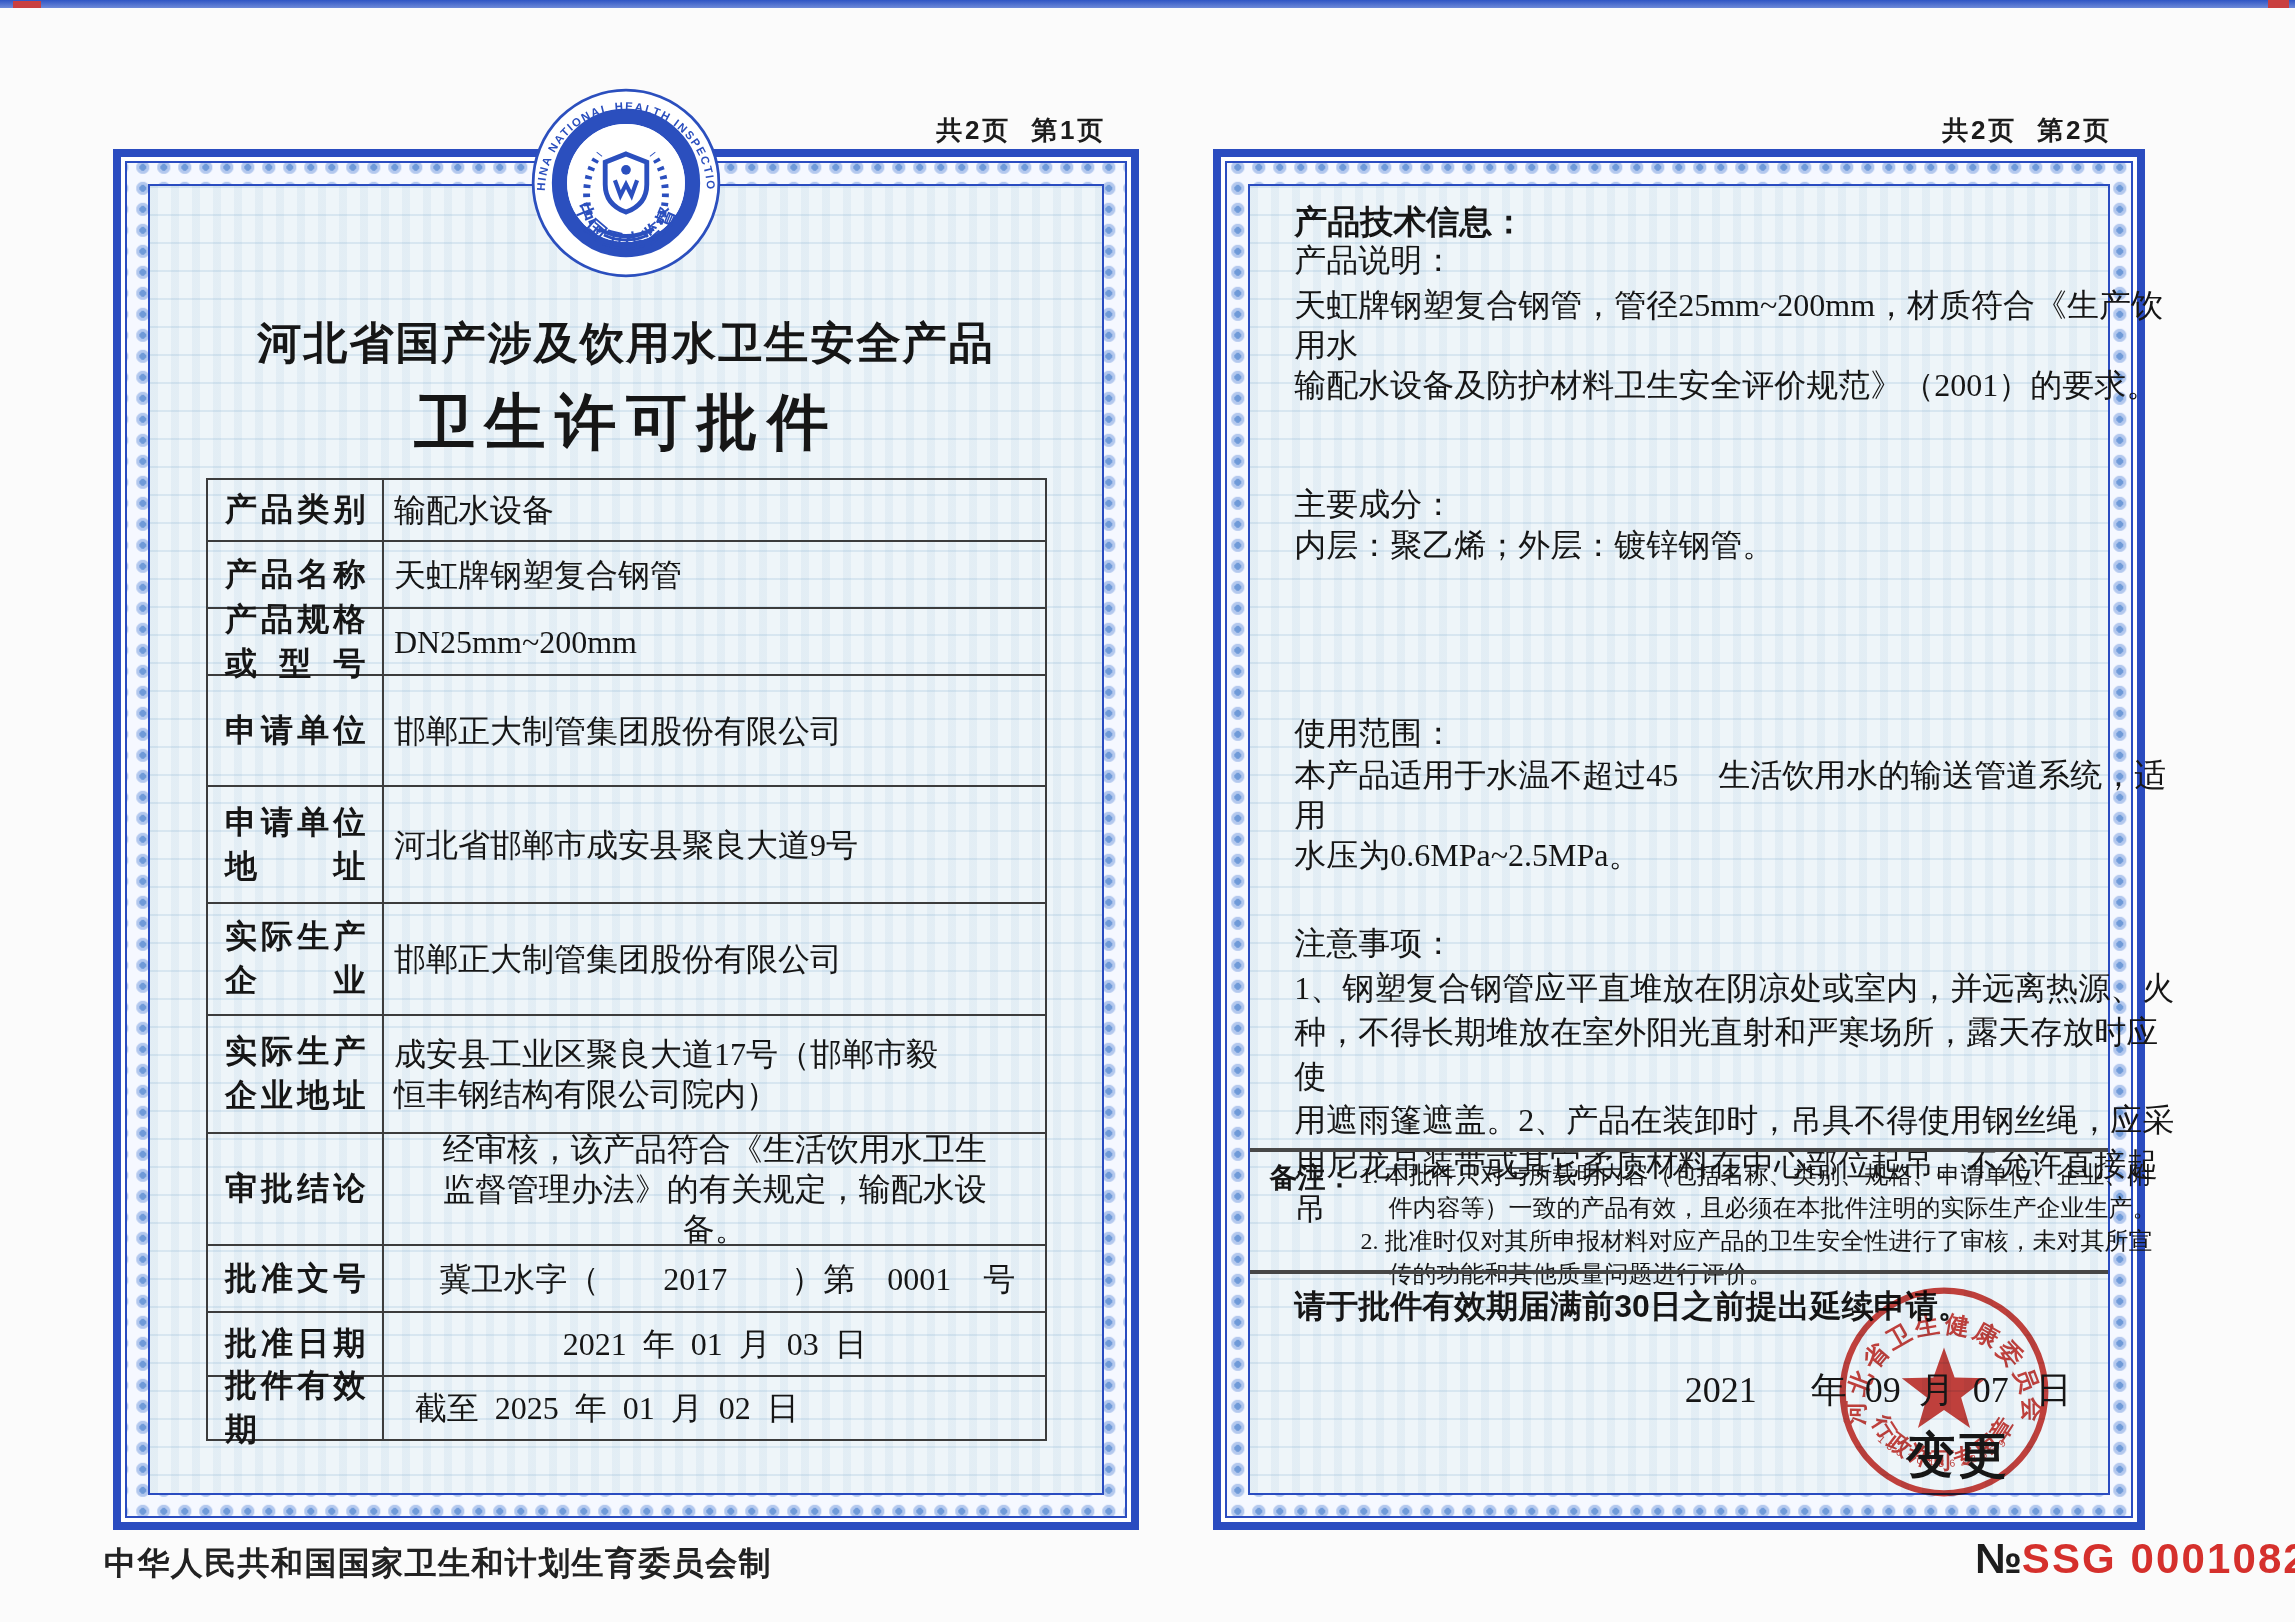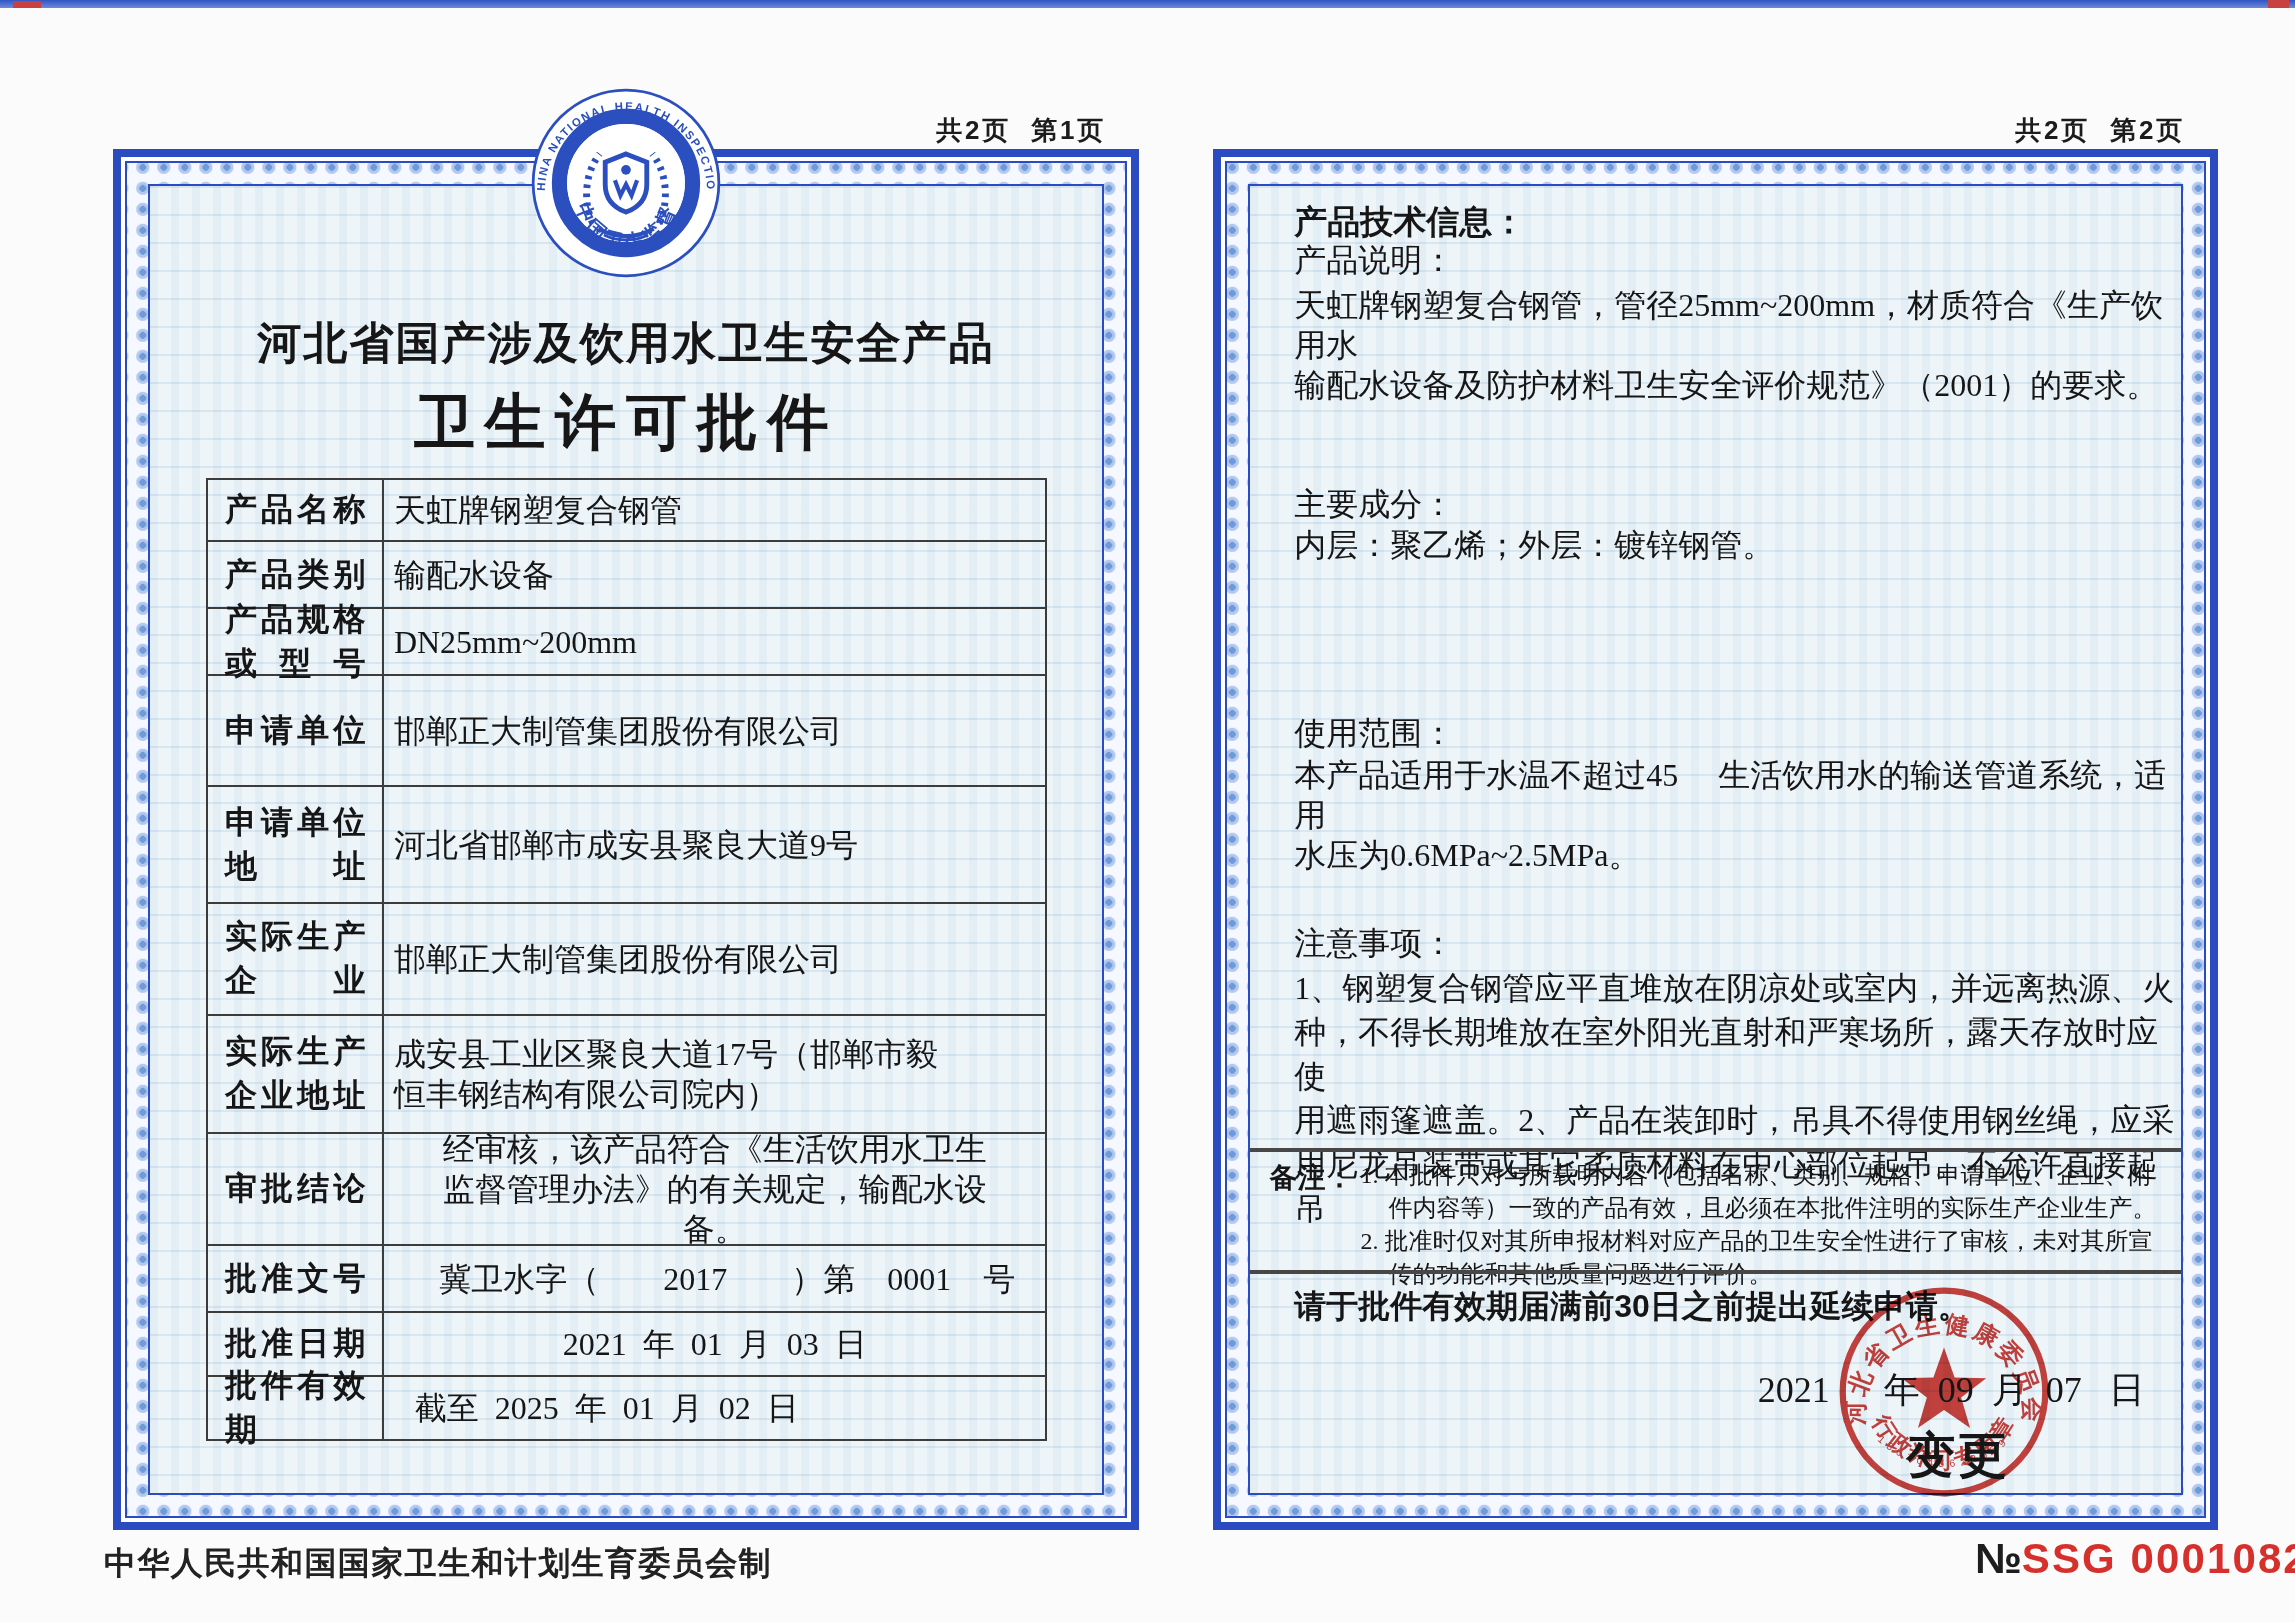--- a/index.html
+++ b/index.html
@@ -22,21 +22,21 @@
   .orn{height:100%;box-sizing:border-box;padding:21px;
     background-color:#f5f8ff;
     background-image:radial-gradient(circle,#6f9ad8 0 3.5px,#b3c8ee 3.5px 6.2px,rgba(179,200,238,0) 7px);
     background-size:21px 21px;background-position:center;}
   .content{position:relative;height:100%;box-sizing:border-box;border:2.1px solid #2a4cc0;
     background-color:#eef5f9;
     background-image:
       repeating-linear-gradient(180deg, rgba(125,170,205,0.20) 0 2.1px, rgba(125,170,205,0) 2.1px 28px),
       repeating-linear-gradient(90deg, rgba(125,170,205,0.10) 0 8.3px, rgba(125,170,205,0) 8.3px 21px);}
   #page1{left:105px;top:149px;width:1026px;height:1381px;margin-left:8px;}
-  #page2{left:1213px;top:149px;width:1005px;height:1381px;}
+  #page2{left:1213px;top:149px;width:932px;height:1381px;}
 
   .pgnum{position:absolute;top:-44px;right:25px;font-size:26px;letter-spacing:2.8px;
     font-family:"Liberation Sans","DejaVu Sans",sans-serif;font-weight:bold;color:#1c1c1c;white-space:pre-wrap;}
 
   
   .emblem{position:absolute;top:-71px;left:50%;transform:translateX(-50%);z-index:3;}
   .em-en{font-size:16.5px;font-weight:bold;fill:#2b4fbe;letter-spacing:2.5px;
     font-family:"Liberation Sans","DejaVu Sans",sans-serif;}
   .em-cn{font-size:28px;font-weight:bold;fill:#2b4fbe;letter-spacing:6px;}
 
@@ -139,29 +139,29 @@
   <div class="b2">
       <div class="orn">
         <div class="content">
 
     <div class="t1 serif">河北省国产涉及饮用水卫生安全产品</div>
     <div class="t2 serif">卫生许可批件</div>
 
     <div class="cert-table">
       <div class="row">
               <div class="lbl">
+                <span>产品类别</span>
+              </div>
+              <div class="val">输配水设备</div>
+            </div>
+      <div class="row">
+              <div class="lbl">
                 <span>产品名称</span>
               </div>
               <div class="val">天虹牌钢塑复合钢管</div>
-            </div>
-      <div class="row">
-              <div class="lbl">
-                <span>产品类别</span>
-              </div>
-              <div class="val">输配水设备</div>
             </div>
       <div class="row">
               <div class="lbl">
                 <span>产品规格或型号</span>
               </div>
               <div class="val">DN25mm~200mm</div>
             </div>
       <div class="row">
               <div class="lbl">
                 <span>申请单位</span>

